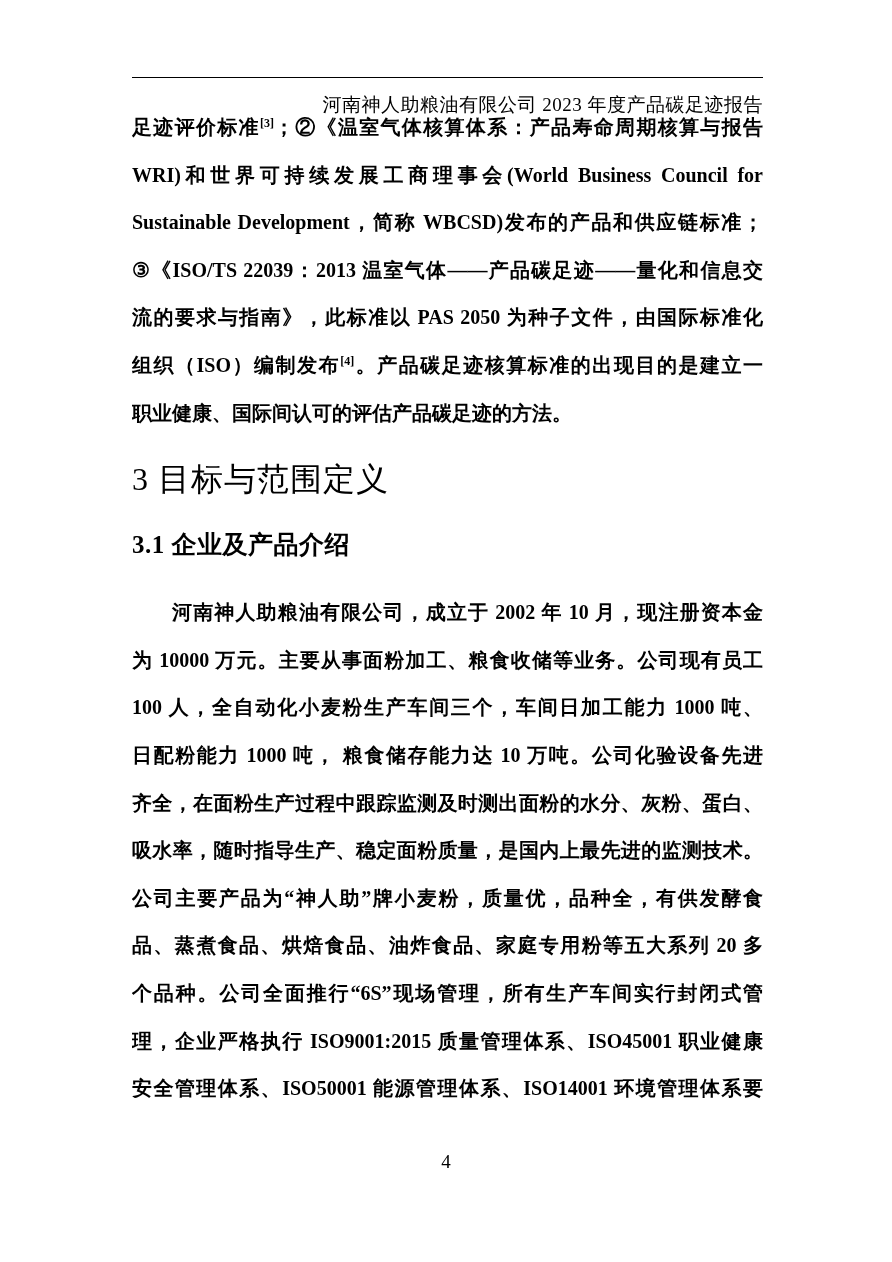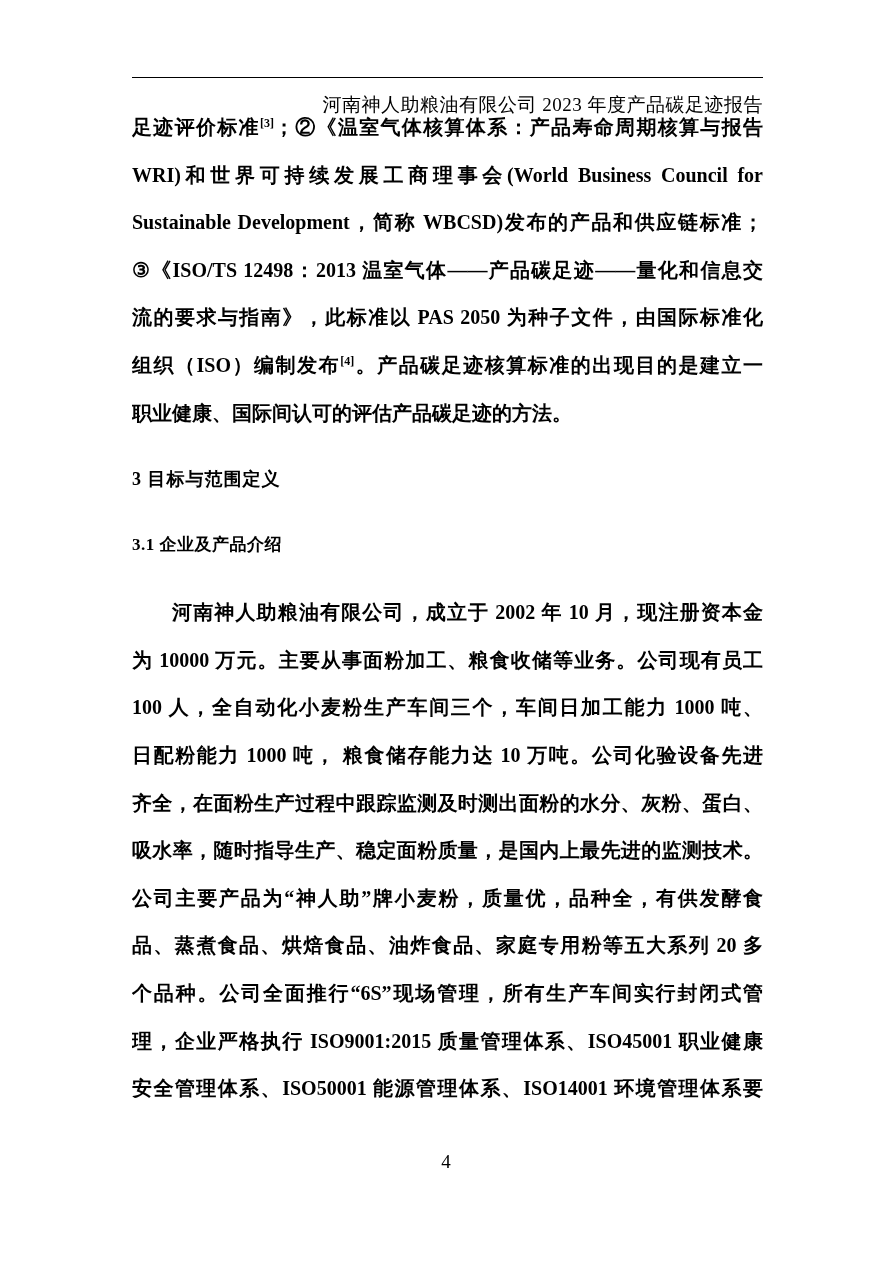--- a/index.html
+++ b/index.html
@@ -55,28 +55,28 @@
     white-space: normal;
   }
   .indent { padding-left: 40px; }
   sup.fn {
     font-size: 12px;
     line-height: 0;
     vertical-align: 7px;
   }
   h2.section-heading {
     margin-top: 22px;
-    font-size: 18px;
+    font-size: 32px;
     line-height: 40px;
-    font-weight: bold;
+    font-weight: normal;
     letter-spacing: 1px;
   }
   h3.subsection-heading {
     margin-top: 28px;
-    font-size: 17px;
+    font-size: 25px;
     line-height: 36px;
     font-weight: bold;
     letter-spacing: 0.5px;
   }
   .p2-first { margin-top: 26px; }
   .page-number {
     position: absolute;
     top: 1150px;
     left: 0;
     width: 100%;
@@ -91,21 +91,21 @@
 <div class="page">
 
   <div class="running-header">河南神人助粮油有限公司 2023 年度产品碳足迹报告</div>
   <div class="header-rule"></div>
 
   <div class="doc-body">
 
     <div class="line just"><span>足迹评价标准</span><sup class="fn">[3]</sup><span>；②《温室气体核算体系：产品寿命周期核算与报告</span></div>
     <div class="line just">WRI)和世界可持续发展工商理事会(World Business Council for</div>
     <div class="line just">Sustainable Development，简称 WBCSD)发布的产品和供应链标准；</div>
-    <div class="line just">③《ISO/TS 12498：2013 温室气体——产品碳足迹——量化和信息交</div>
+    <div class="line just">③《ISO/TS 22039：2013 温室气体——产品碳足迹——量化和信息交</div>
     <div class="line just">流的要求与指南》，此标准以 PAS 2050 为种子文件，由国际标准化</div>
     <div class="line just"><span>组织（ISO）编制发布</span><sup class="fn">[4]</sup><span>。产品碳足迹核算标准的出现目的是建立一</span></div>
     <div class="line">职业健康、国际间认可的评估产品碳足迹的方法。</div>
 
     <h2 class="section-heading">3 目标与范围定义</h2>
     <h3 class="subsection-heading">3.1 企业及产品介绍</h3>
 
     <div class="line just indent p2-first">河南神人助粮油有限公司，成立于 2002 年 10 月，现注册资本金</div>
     <div class="line just">为 10000 万元。主要从事面粉加工、粮食收储等业务。公司现有员工</div>
     <div class="line just">100 人，全自动化小麦粉生产车间三个，车间日加工能力 1000 吨、</div>

